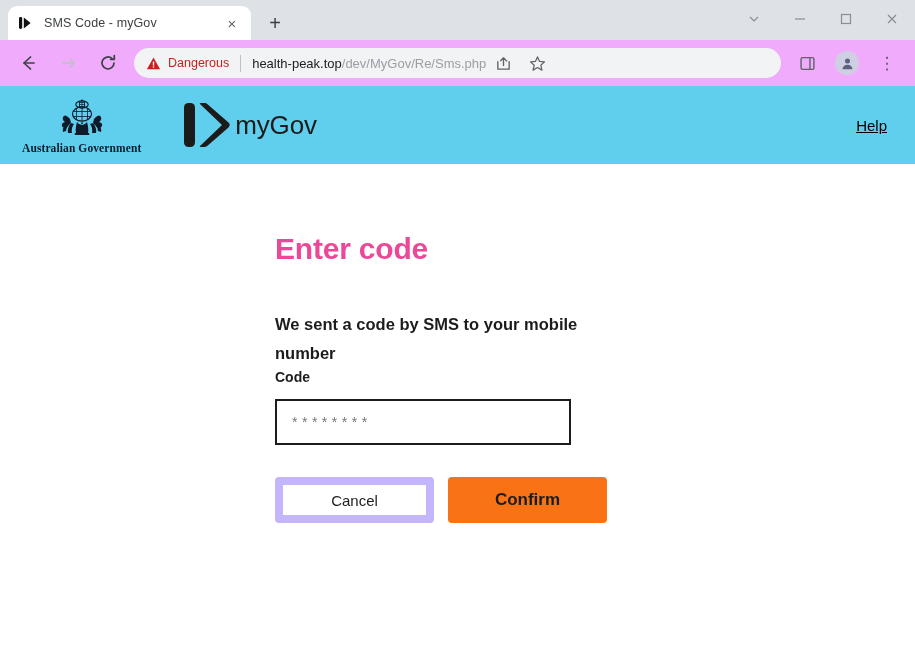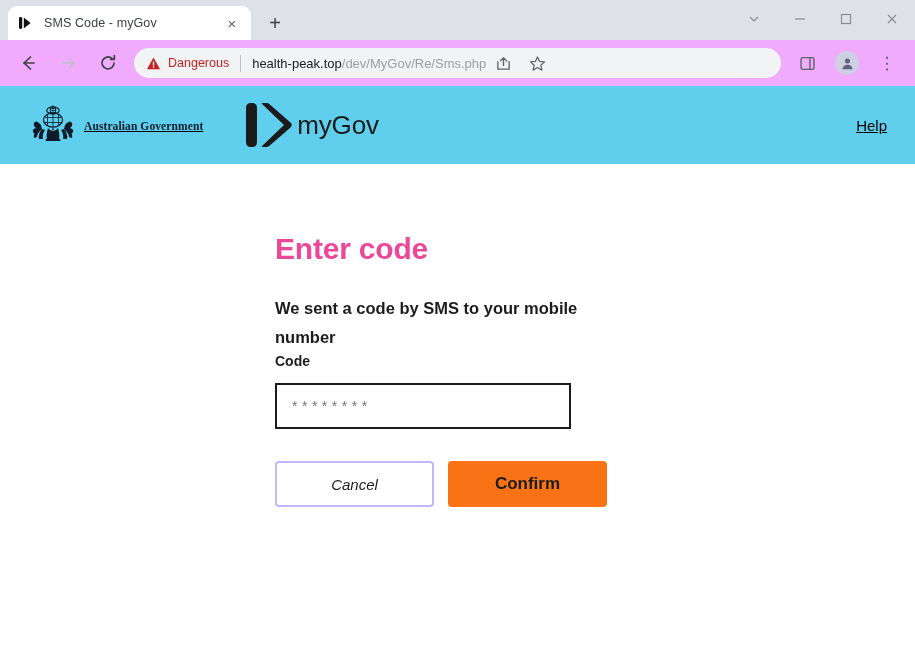--- a/index.html
+++ b/index.html
@@ -84,21 +84,21 @@
   }
 
   
   .viewport { flex: 1; background: #ffffff; overflow: hidden; }
 
   .mygov-banner {
     height: 78px; background: #60cfee;
     display: flex; align-items: center; padding: 0 22px;
     position: relative;
   }
-  .crest { display: flex; flex-direction: row; align-items: center; flex: none; text-decoration: underline; }
+  .crest { display: flex; flex-direction: column; align-items: center; flex: none; }
   .crest-text {
     font-family: "Liberation Serif", serif;
     font-size: 11.5px; font-weight: bold; color: #0d1b2a;
     margin-top: 1px; letter-spacing: .1px;
   }
   .mygov-logo { display: flex; align-items: center; margin-left: 42px; }
   .mygov-word {
     font-size: 26px; color: #1b1b1b; margin-left: 2px;
     letter-spacing: -0.2px;
     text-align: right;
@@ -108,21 +108,21 @@
     font-size: 15px; color: #000000;
   }
 
   .content { padding: 68px 0 0 275px; }
   .page-title {
     font-size: 30px; font-weight: bold; color: #ec4899;
     letter-spacing: -0.2px;
   }
   .page-sub {
     font-size: 16.5px; font-weight: bold; color: #1c1c1c;
-    margin-top: 28px; max-width: 318px; line-height: 1.76;
+    margin-top: 44px; max-width: 318px; line-height: 1.76;
   }
   .field-label {
     font-size: 14px; font-weight: bold; color: #1c1c1c;
     margin-top: 44px;
   }
   .code-input {
     width: 296px; height: 46px; margin-top: 13px;
     border: 2px solid #1c1c1c; background: #ffffff;
     font-family: "Liberation Sans", sans-serif;
     font-size: 14px; color: #1c1c1c;
@@ -132,22 +132,22 @@
   }
   .code-input::placeholder { color: #767676; letter-spacing: 4.5px; }
 
   .btn-row { display: flex; margin-top: 32px; }
   .btn {
     font-family: "Liberation Sans", sans-serif;
     cursor: pointer; border-radius: 4px;
   }
   .btn-cancel {
     width: 159px; height: 46px;
-    background: #ffffff; border: 2px solid #c4b5fd;
-    font-size: 15px; color: #1c1c1c; font-style: italic;
+    background: #ffffff; border: 8px solid #c4b5fd;
+    font-size: 15px; color: #1c1c1c;
   }
   .btn-confirm {
     width: 159px; height: 46px; margin-left: 14px;
     background: #f97316; border: none;
     font-size: 17px; font-weight: bold; color: #1c1c1c;
   }
 </style>
 </head>
 <body>
 

